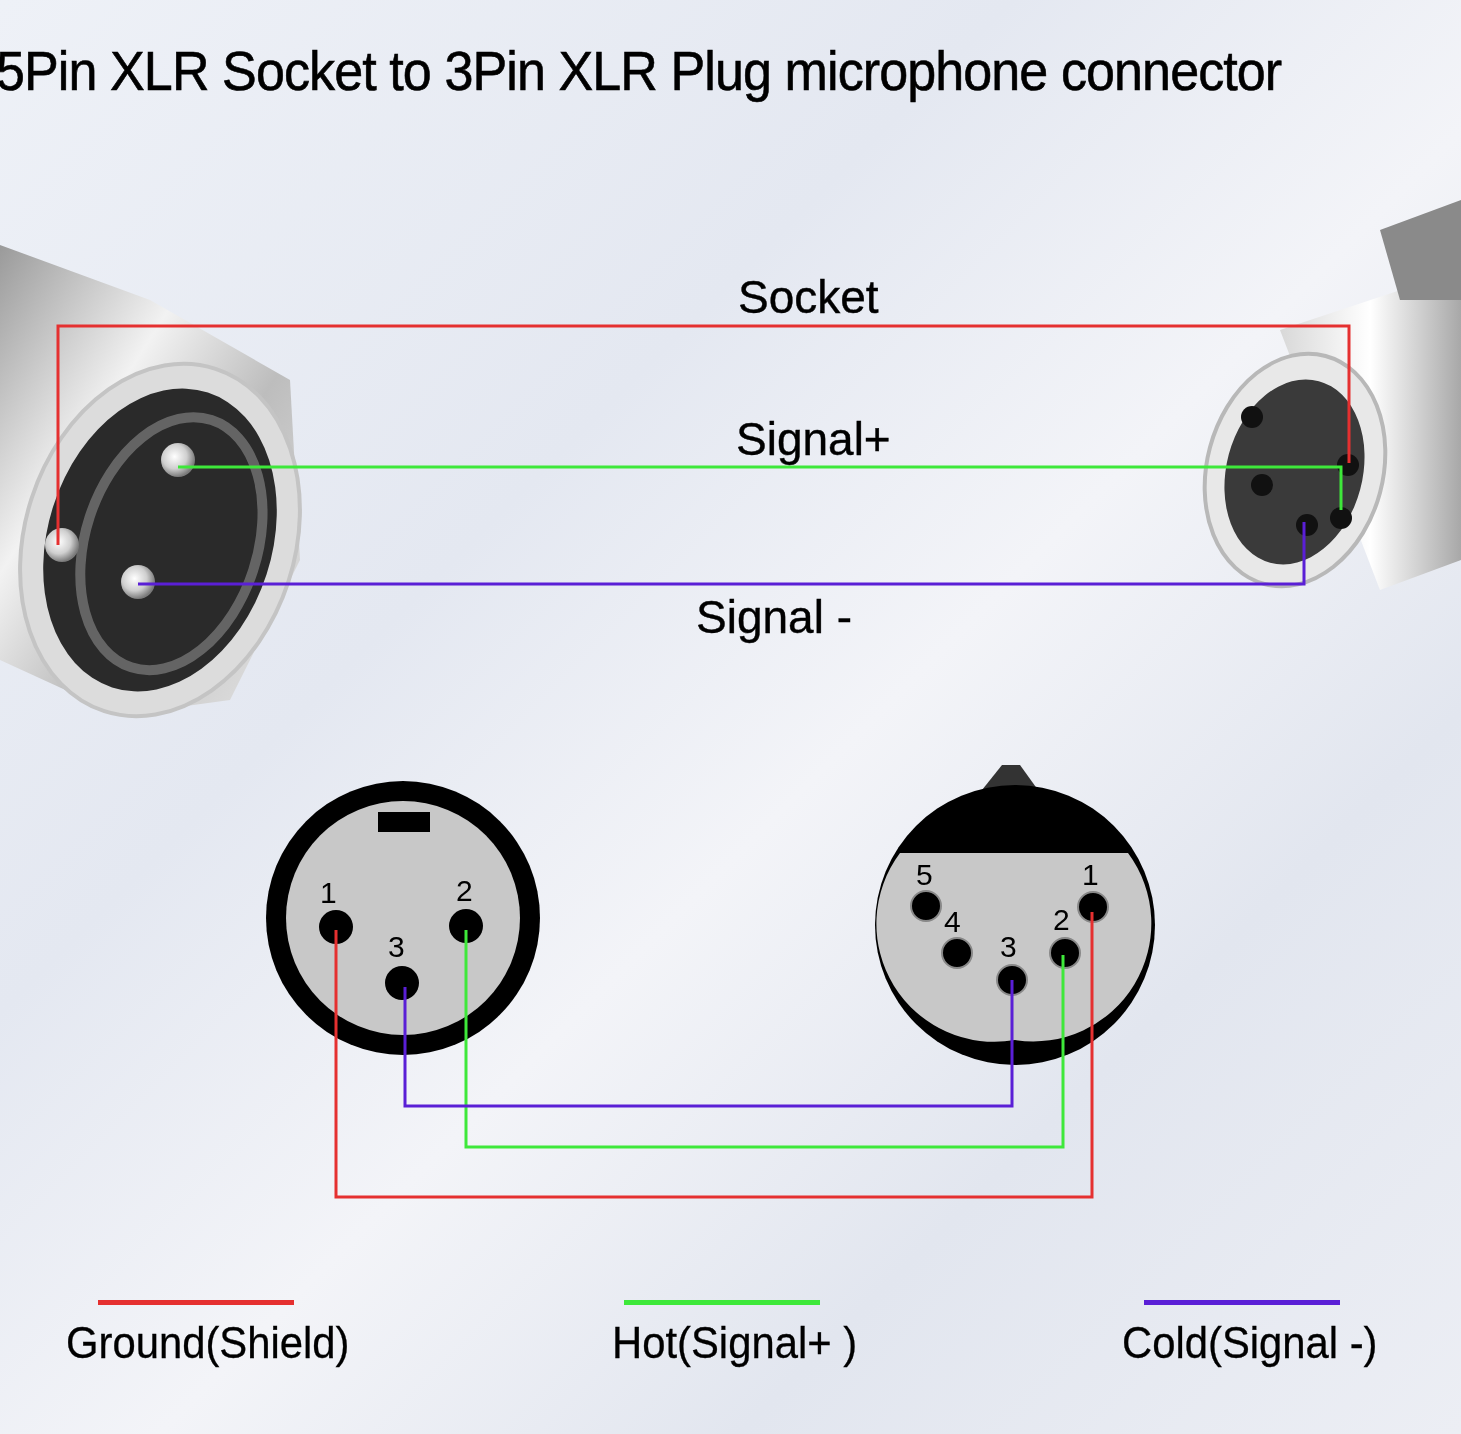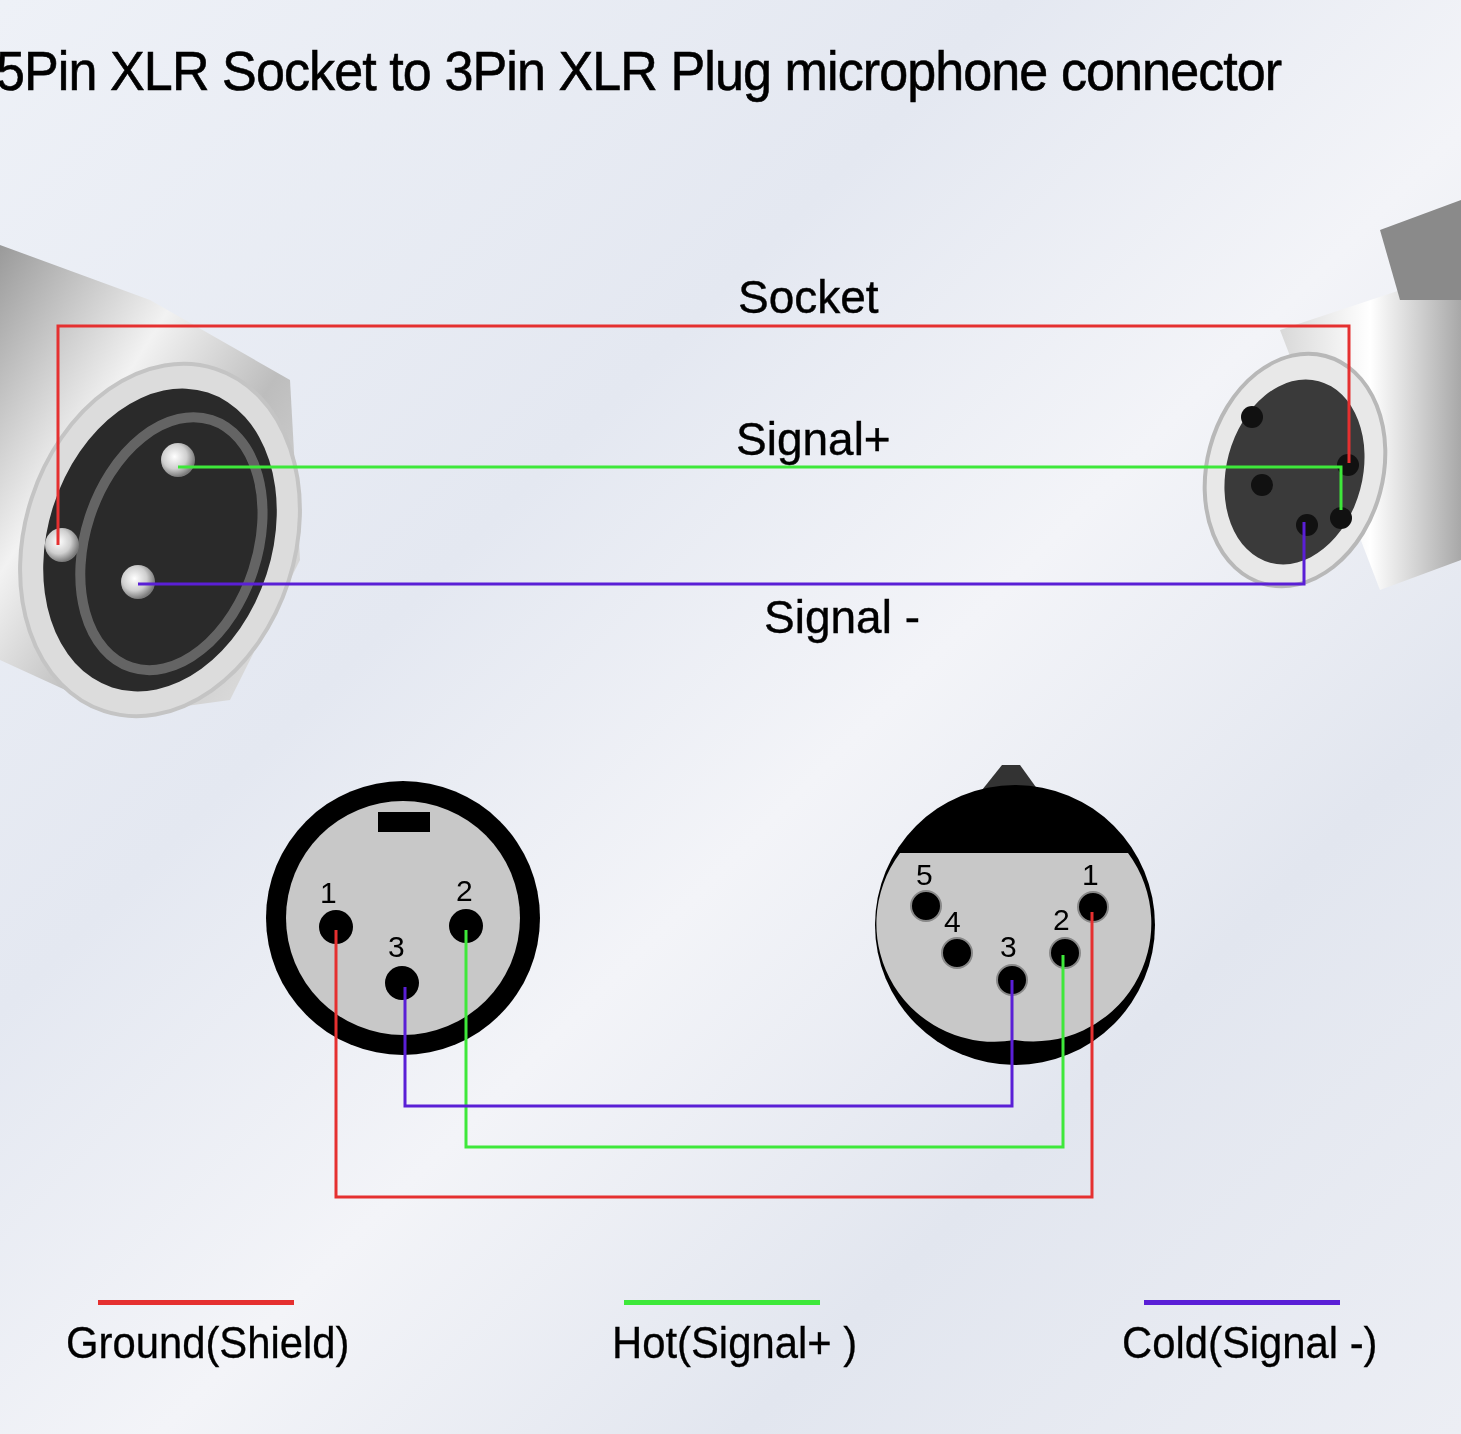--- a/index.html
+++ b/index.html
@@ -105,21 +105,21 @@
 
   <g fill="none" stroke-width="3">
     <polyline points="336,930 336,1197 1092,1197 1092,912" stroke="#e53030"></polyline>
     <polyline points="466,930 466,1147 1063,1147 1063,955" stroke="#3ee83a"></polyline>
     <polyline points="405,987 405,1106 1012,1106 1012,980" stroke="#5a1fd6"></polyline>
   </g>
 </svg>
 
 <div class="wire-label" style="left:738px;top:270px;">Socket</div>
 <div class="wire-label" style="left:736px;top:412px;">Signal+</div>
-<div class="wire-label" style="left:764px;top:590px;">Signal -</div>
+<div class="wire-label" style="left:696px;top:590px;">Signal -</div>
 
 <div class="pin-num" style="left:320px;top:878px;">1</div>
 <div class="pin-num" style="left:456px;top:876px;">2</div>
 <div class="pin-num" style="left:388px;top:932px;">3</div>
 
 <div class="pin-num" style="left:1082px;top:860px;">1</div>
 <div class="pin-num" style="left:1053px;top:905px;">2</div>
 <div class="pin-num" style="left:1000px;top:932px;">3</div>
 <div class="pin-num" style="left:944px;top:907px;">4</div>
 <div class="pin-num" style="left:916px;top:860px;">5</div>

